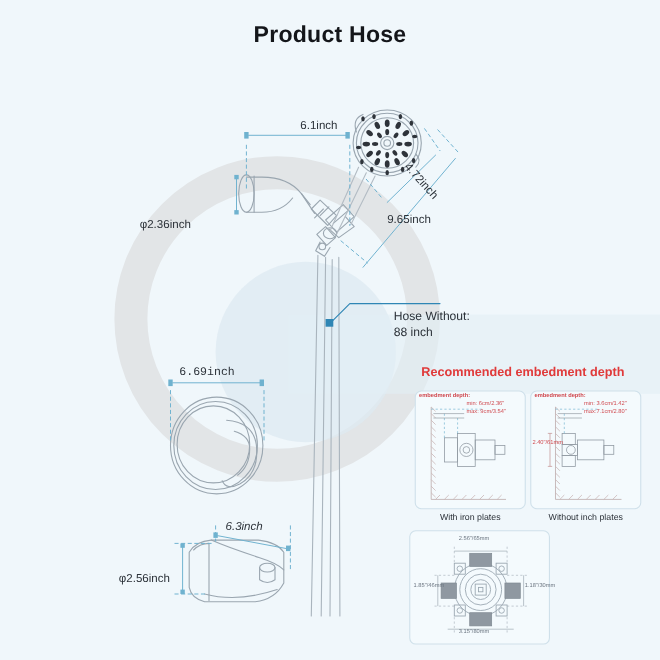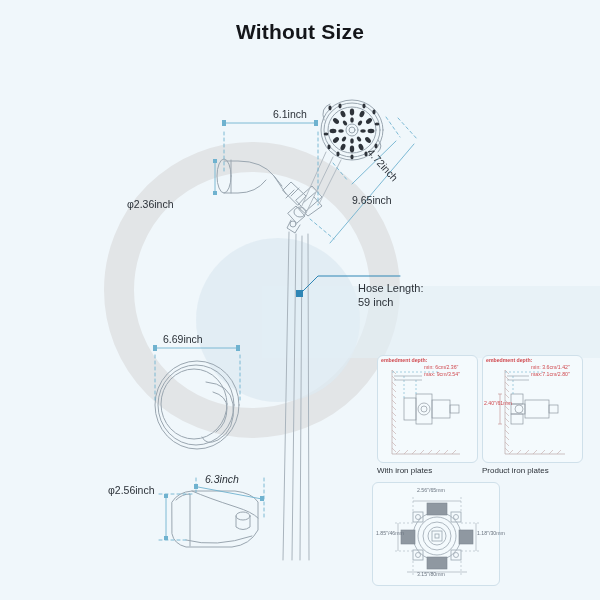--- a/index.html
+++ b/index.html
@@ -65,21 +65,21 @@
     position: absolute;
     background: #f4fafd;
     border: 1px solid #cfe0ea;
     border-radius: 6px;
     box-sizing: border-box;
   }
   .panel-caption {
     position: absolute;
     font-size: 8px;
     color: #2b3138;
-    text-align: left;
+    text-align: center;
     white-space: nowrap;
   }
   .mini-red {
     position: absolute;
     font-size: 5.2px;
     line-height: 6.4px;
     color: #d0494f;
     white-space: nowrap;
   }
   .mini-red-b {
@@ -248,35 +248,36 @@
         <rect x="164" y="536" width="4" height="4"></rect>
       </g>
 
       <g stroke="#2f86b5" stroke-width="1">
         <path d="M300 294 L318 276 L400 276"></path>
       </g>
       <rect x="296" y="290" width="7" height="7" fill="#2f86b5" stroke="none"></rect>
     </g>
   </svg>
 
-  <div class="title">Without Size</div>
+  <div class="title">Product Hose</div>
 
   <div class="dim" style="left:237px; top:108px;margin-left:36px;">6.1inch</div>
   <div class="dim" style="left:127px; top:178px;margin-top:20px;">φ2.36inch</div>
   <div class="dim dim-rot1" style="left:374px; top:146px;">4.72inch</div>
   <div class="dim" style="left:352px; top:194px;">9.65inch</div>
-  <div class="dim" style="left:163px; top:333px;">6.69inch</div>
+  <div class="dim" style="left:163px; top:333px;font-family:Liberation Mono, monospace;">6.69inch</div>
   <div class="dim" style="left:205px; top:473px;font-style:italic;">6.3inch</div>
-  <div class="dim" style="left:108px; top:484px;text-align:center;">φ2.56inch</div>
+  <div class="dim" style="left:108px; top:520px;text-align:center;">φ2.56inch</div>
 
   <div class="callout" style="left:358px; top:281px;">
-    <div>Hose Length:</div>
-    <div>59 inch</div>
+    <div>Hose Without:</div>
+    <div>88 inch</div>
   </div>
 
+  <div class="section-title" style="left:383px; top:333px;">Recommended embedment depth</div>
 
   <div class="panel" style="left:377px; top:355px; width:101px; height:108px;">
     <svg viewBox="0 0 101 108" width="101" height="108">
       <g fill="none" stroke="#b9a6a6" stroke-width="0.7">
         <path d="M14 14 L14 98 L82 98"></path>
         <path d="M14 14 L18 18 M14 20 L18 24 M14 26 L18 30 M14 32 L18 36 M14 38 L18 42 M14 44 L18 48 M14 50 L18 54 M14 56 L18 60 M14 62 L18 66 M14 68 L18 72 M14 74 L18 78 M14 80 L18 84 M14 86 L18 90 M14 92 L18 96" stroke="#c9b3b3"></path>
         <path d="M18 98 L22 94 M26 98 L30 94 M34 98 L38 94 M42 98 L46 94 M50 98 L54 94 M58 98 L62 94 M66 98 L70 94 M74 98 L78 94" stroke="#c9b3b3"></path>
       </g>
       <g fill="none" stroke="#8f98a1" stroke-width="0.7">
         <rect x="26" y="42" width="12" height="22"></rect>
@@ -329,21 +330,21 @@
       <g fill="none" stroke="#8f98a1" stroke-width="0.6">
         <line x1="24" y1="20" x2="46" y2="20"></line>
         <line x1="24" y1="24" x2="46" y2="24"></line>
       </g>
     </svg>
     <div class="mini-red mini-red-b" style="left:3px; top:1px;">embedment depth:</div>
     <div class="mini-red" style="left:48px; top:8px;">min: 3.6cm/1.42"</div>
     <div class="mini-red" style="left:48px; top:15px;">max:7.1cm/2.80"</div>
     <div class="mini-red-v" style="left:1px; top:44px; width:20px;">2.40"/61mm</div>
   </div>
-  <div class="panel-caption" style="left:482px; top:466px; width:101px;">Product iron plates</div>
+  <div class="panel-caption" style="left:482px; top:466px; width:101px;">Without inch plates</div>
 
   <div class="panel" style="left:372px; top:482px; width:128px; height:104px;">
     <svg viewBox="0 0 128 104" width="128" height="104">
       <g fill="none" stroke="#9aa6b0" stroke-width="0.8">
         <circle cx="64" cy="53" r="24"></circle>
         <circle cx="64" cy="53" r="19"></circle>
         <circle cx="64" cy="53" r="14"></circle>
         <circle cx="64" cy="53" r="9"></circle>
         <rect x="59" y="48" width="10" height="10"></rect>
         <rect x="62" y="51" width="4" height="4"></rect>

